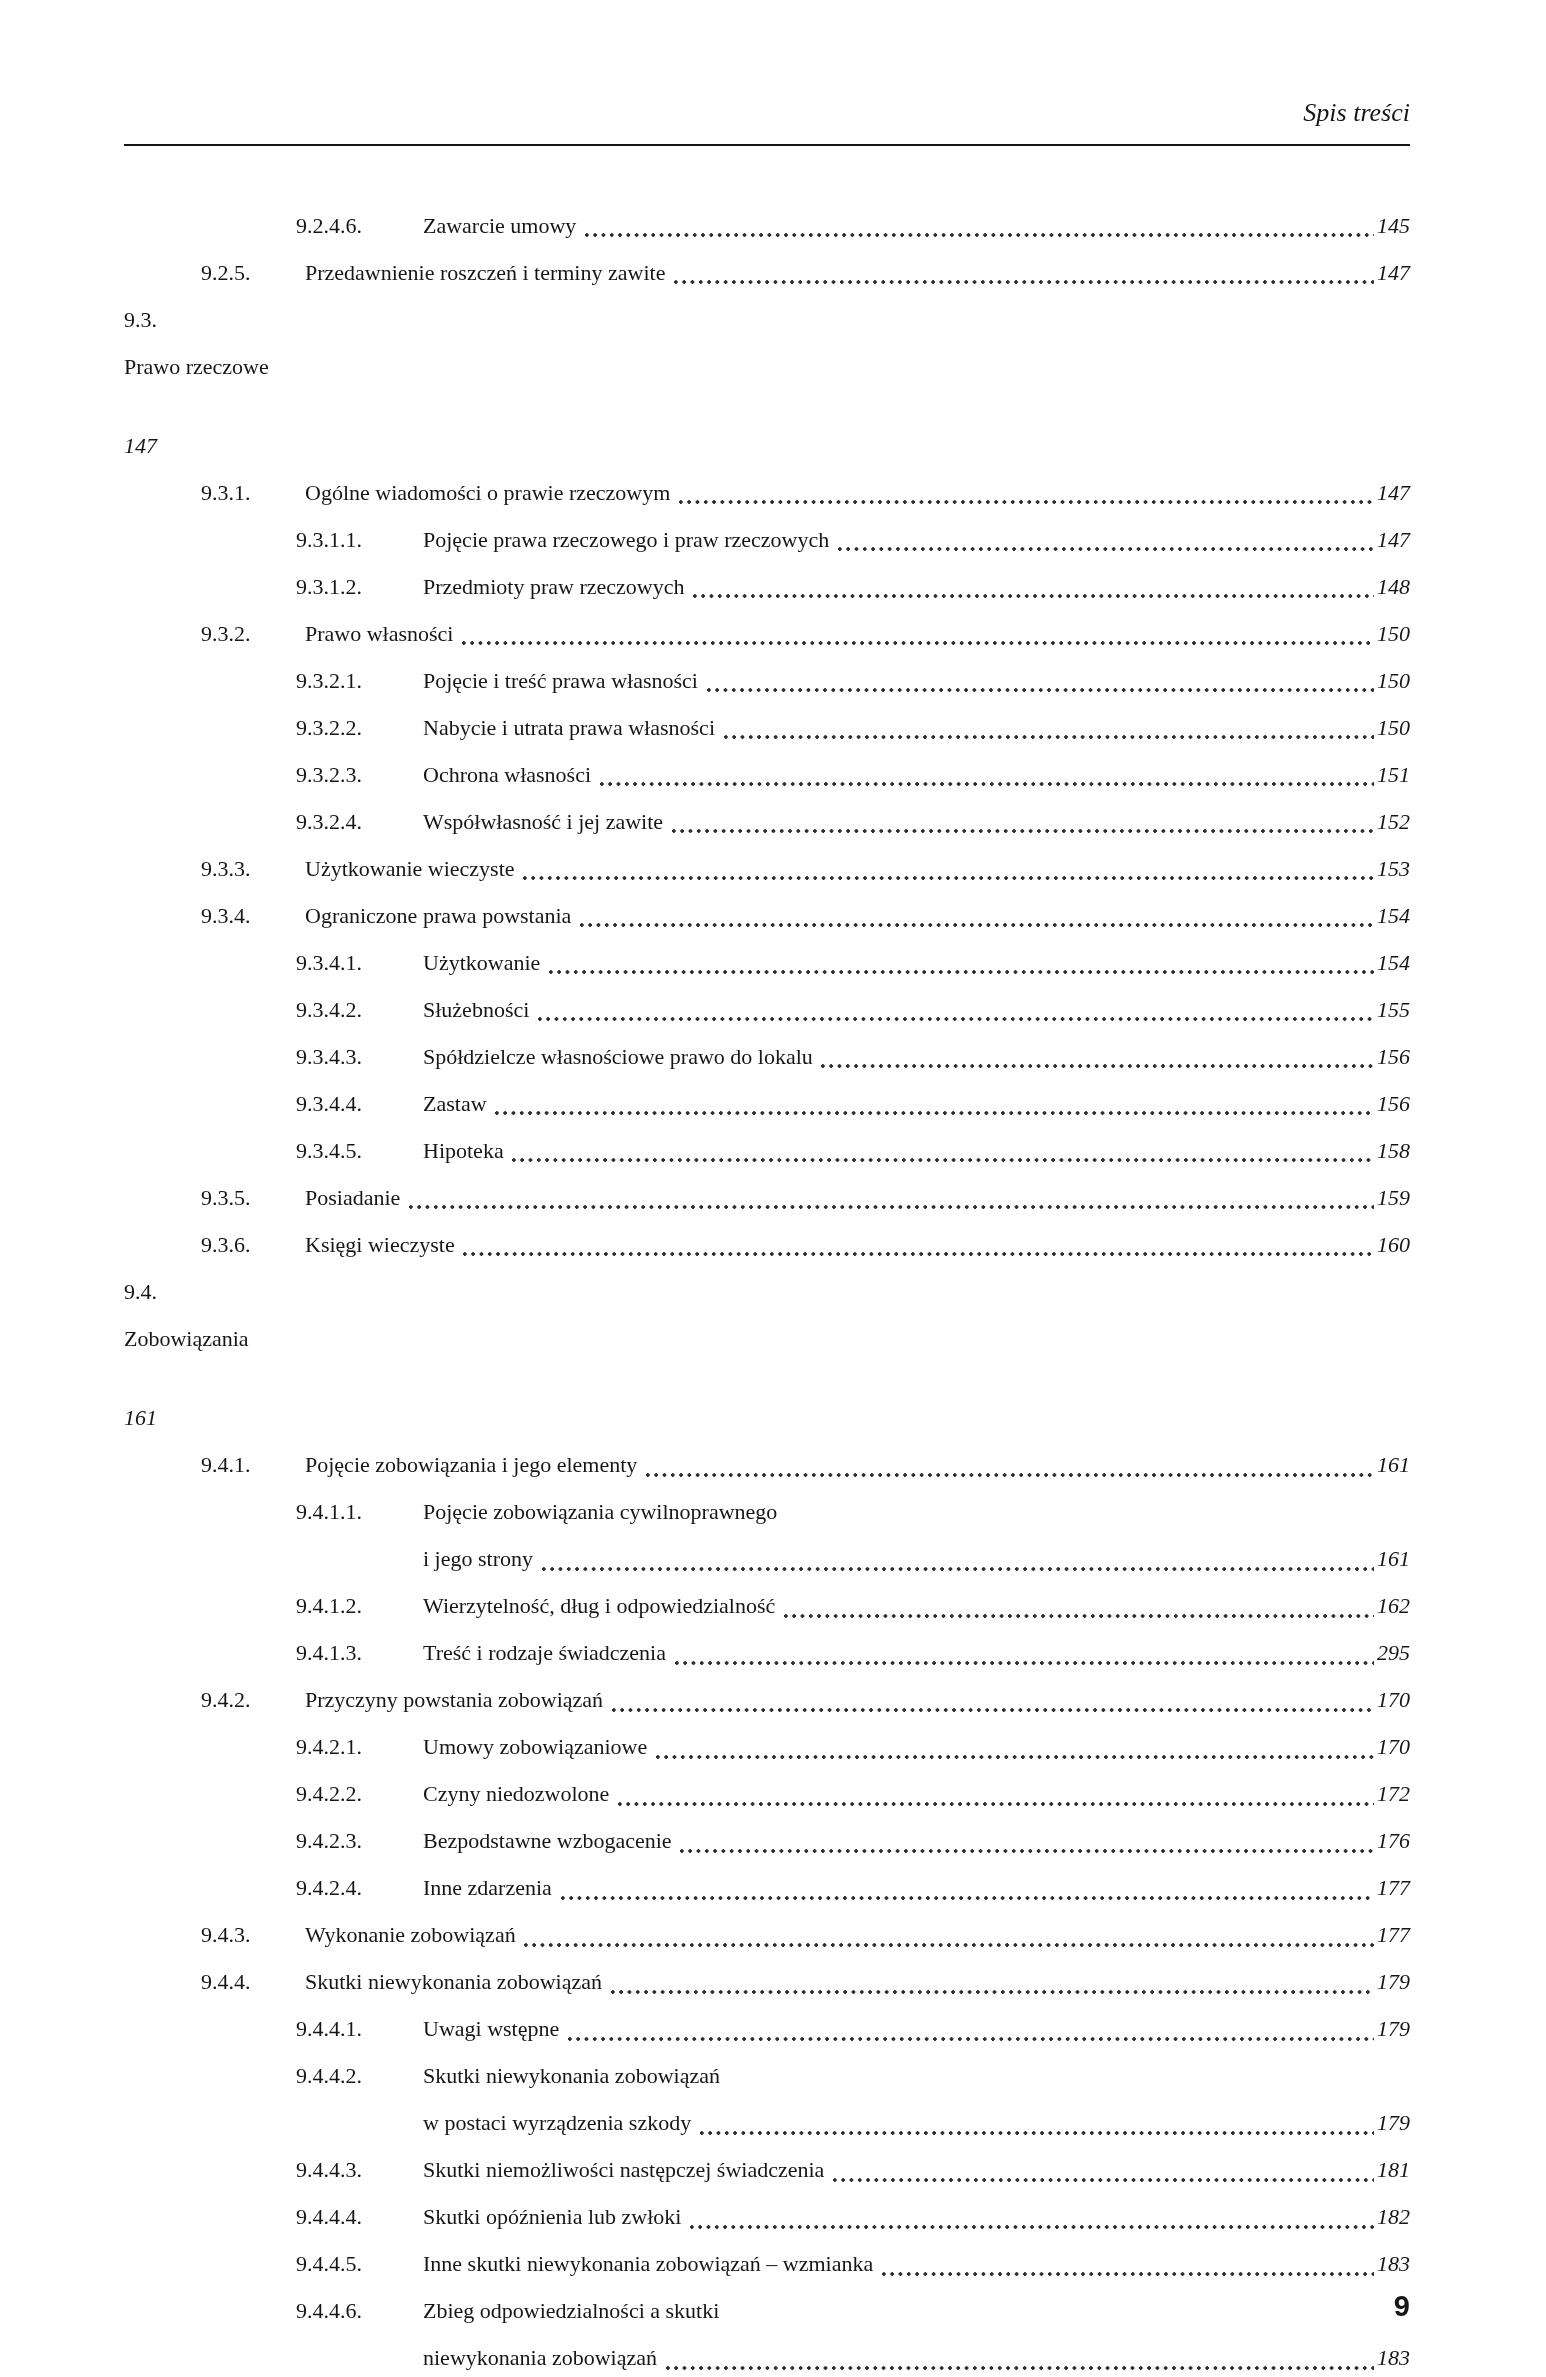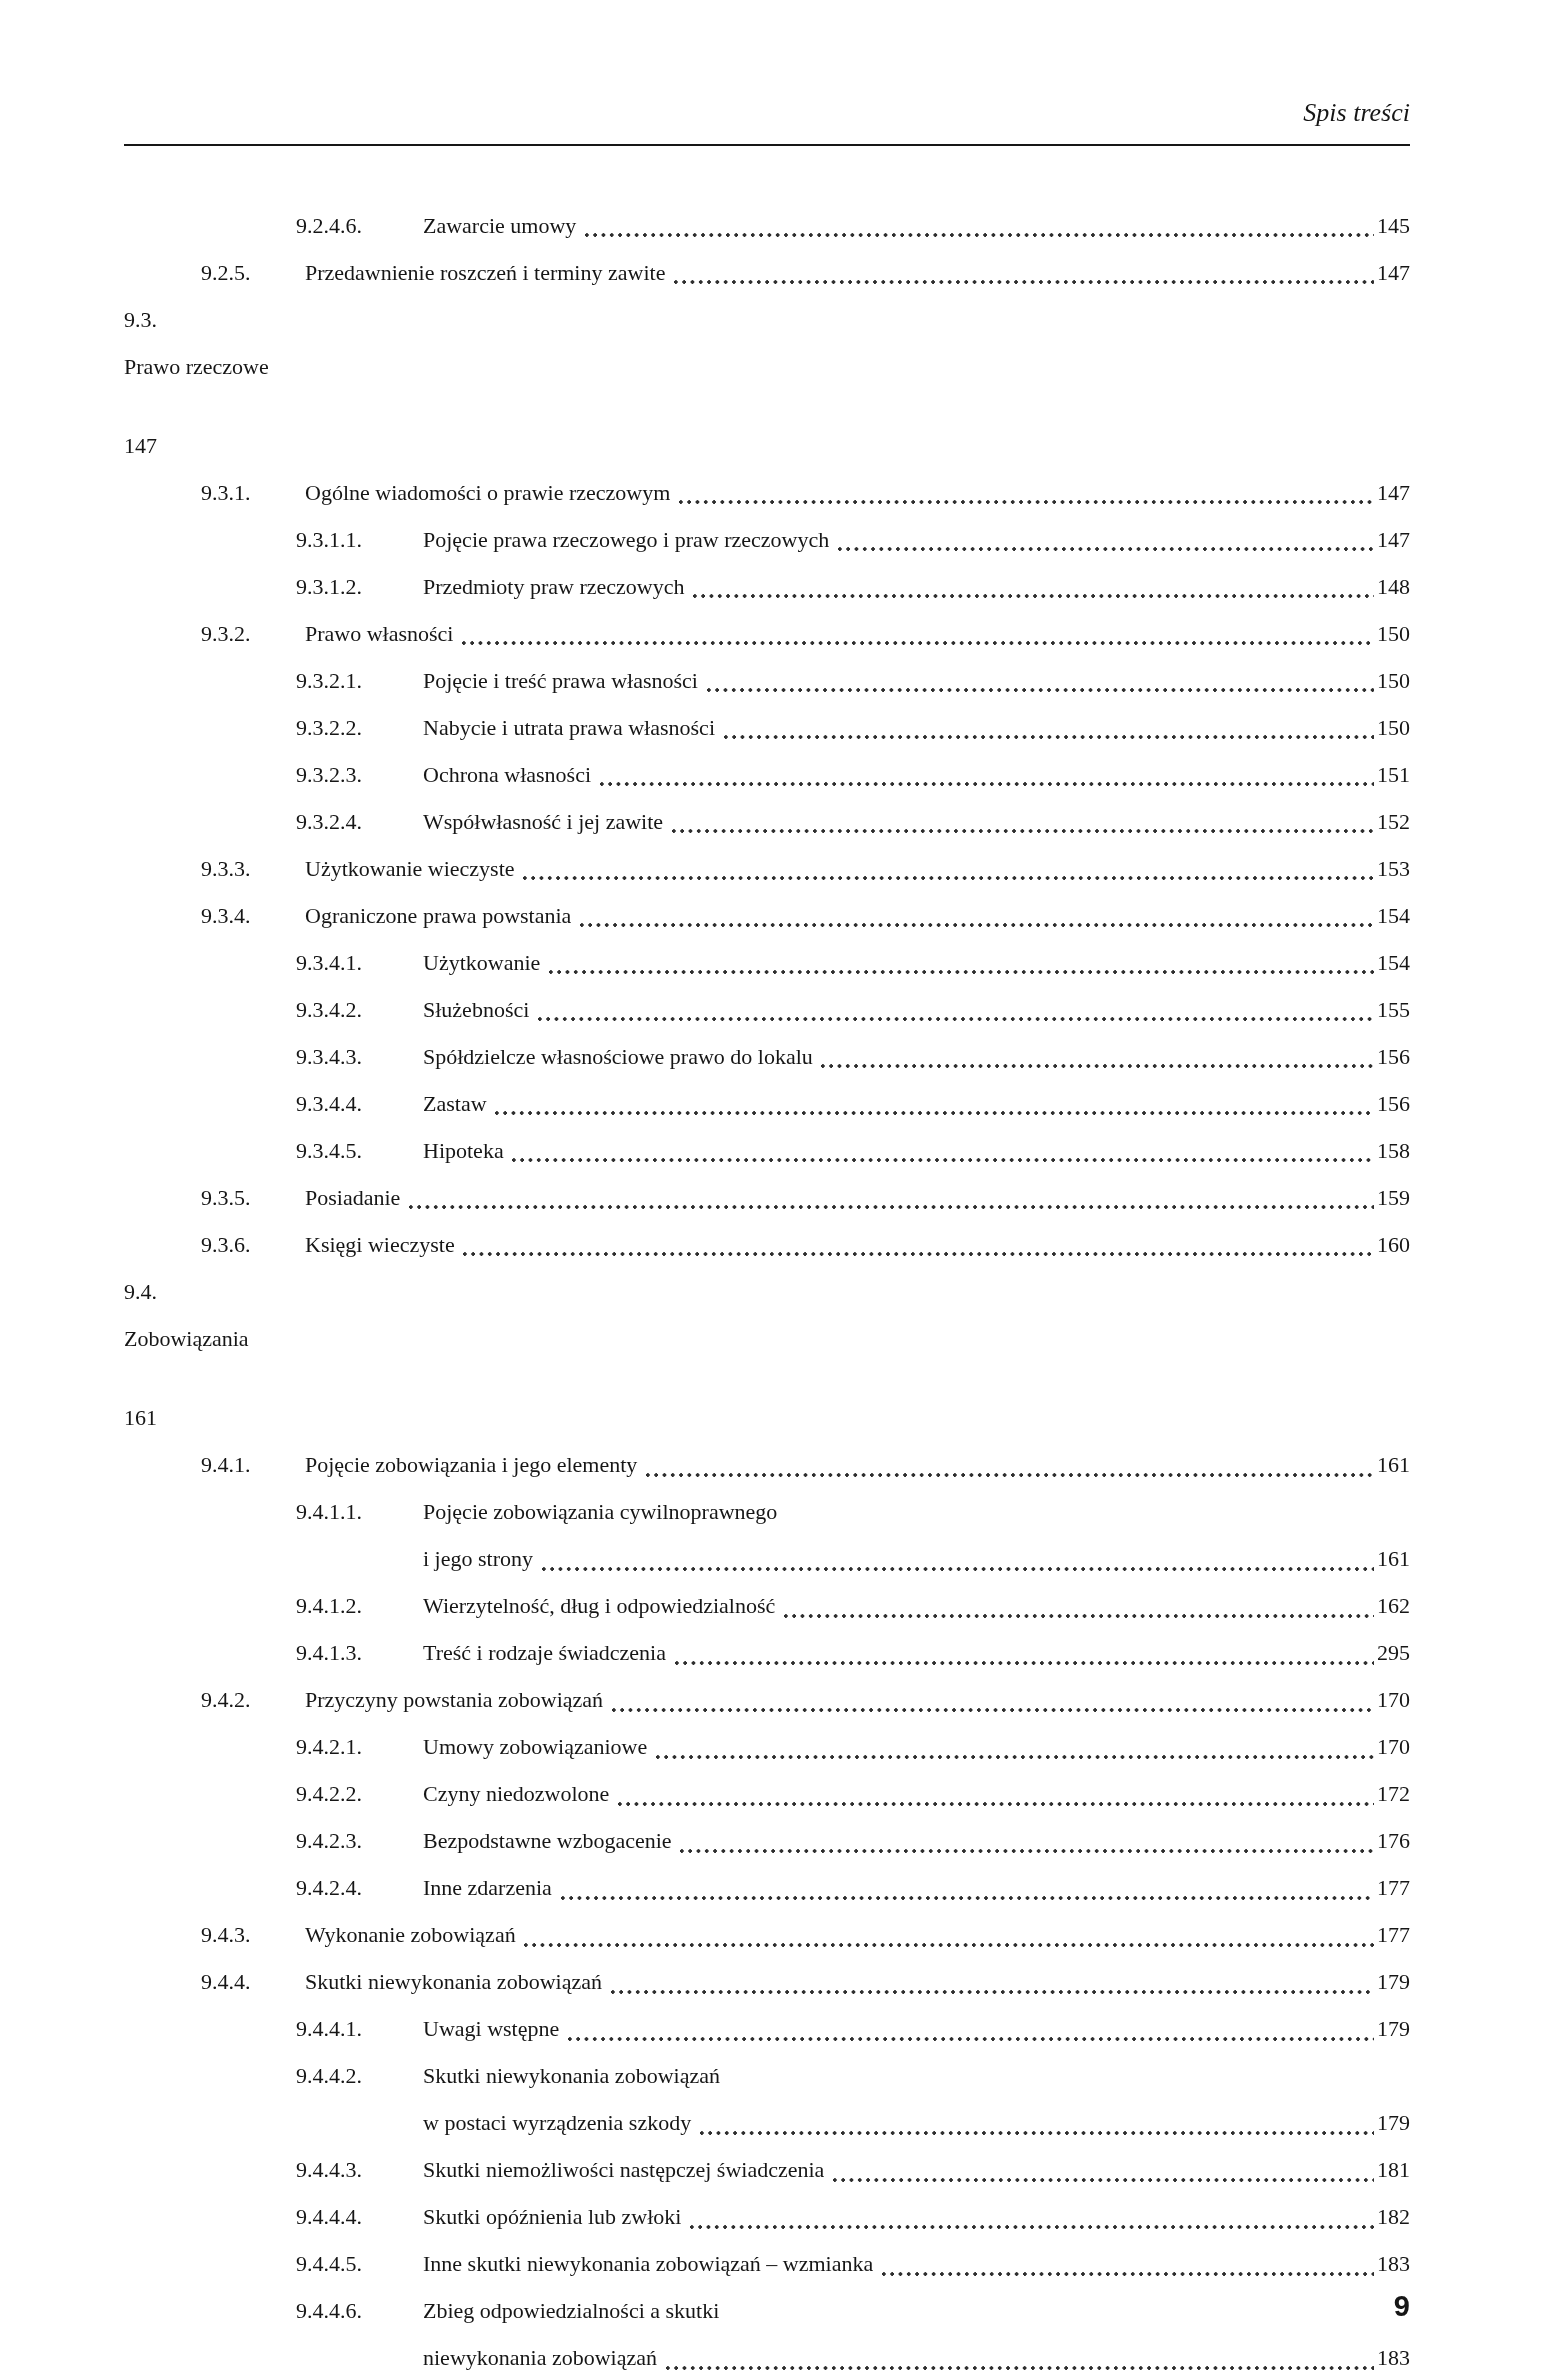--- a/index.html
+++ b/index.html
@@ -31,21 +31,21 @@
   }
   .toc { margin-top: 56px; }
   .row {
     display: flex;
     font-size: 22px;
     line-height: 47px;
     white-space: nowrap;
   }
   .num   { flex: 0 0 auto; }
   .title { flex: 0 1 auto; }
-  .pg    { flex: 0 0 auto; }
+  .pg    { flex: 0 0 auto; font-style: italic; }
   .leader {
     flex: 1 1 21px;
     align-self: flex-end;
     height: 4.3px;
     margin: 0 3.5px 11.3px 8.7px;
     background-image: radial-gradient(circle at 1.9px 2.2px, #2e2e2e 1.7px, rgba(0,0,0,0) 2px);
     background-size: 8.3px 4.3px;
     background-repeat: repeat-x;
   }
   .lvl1 { padding-left: 0; flex-direction: column; }

